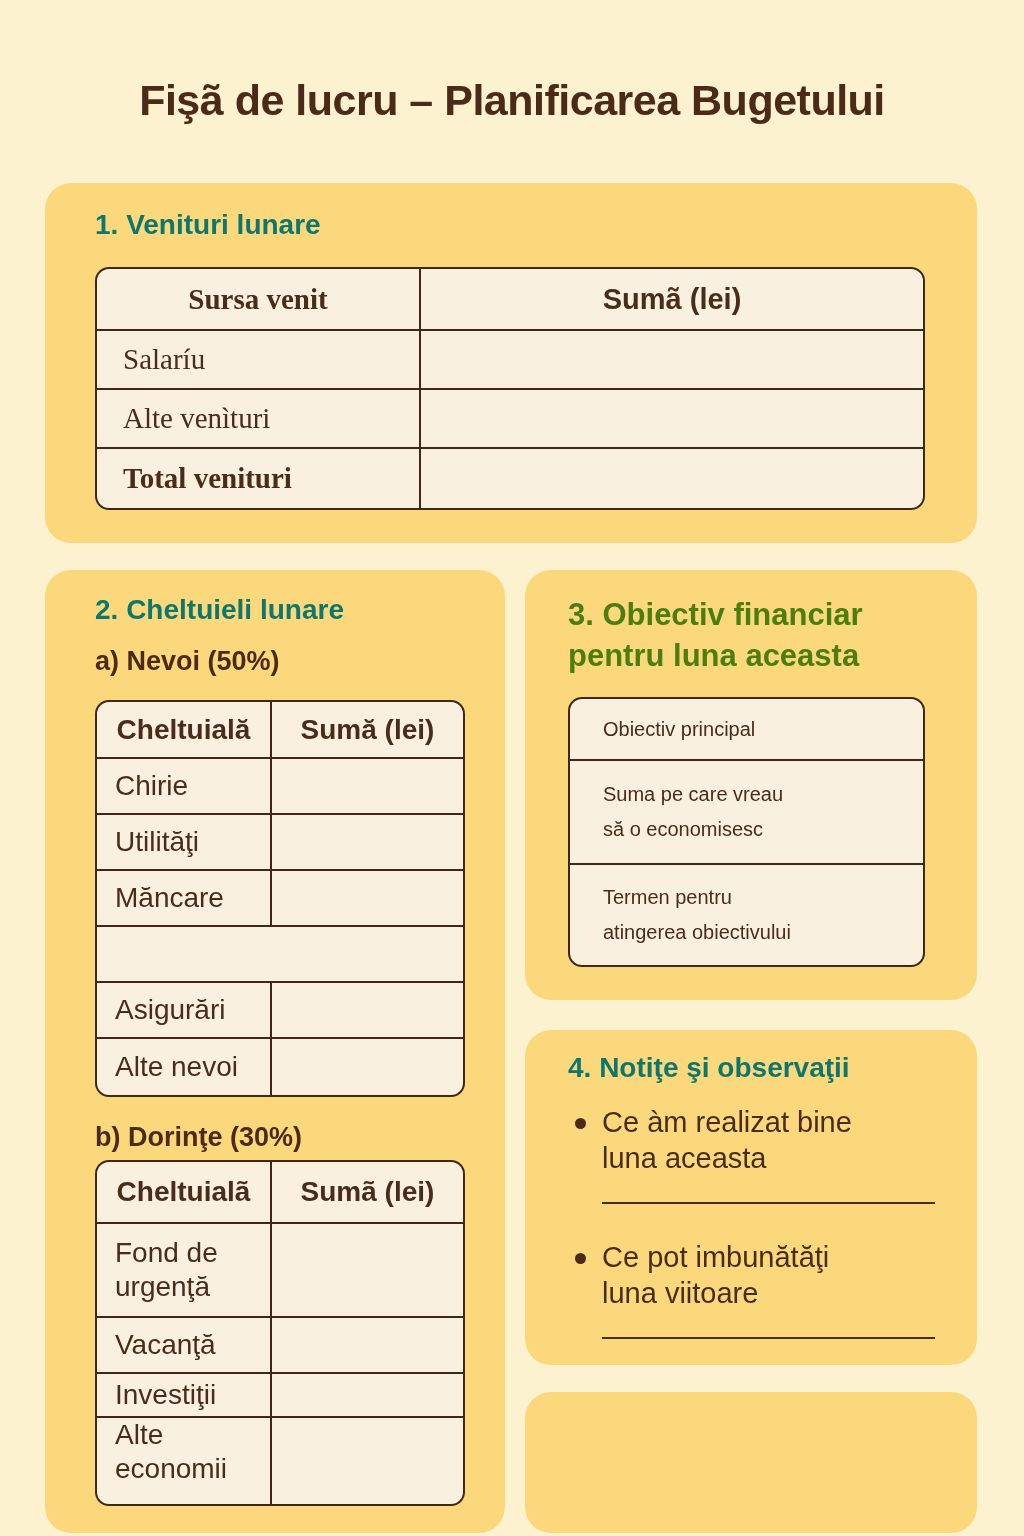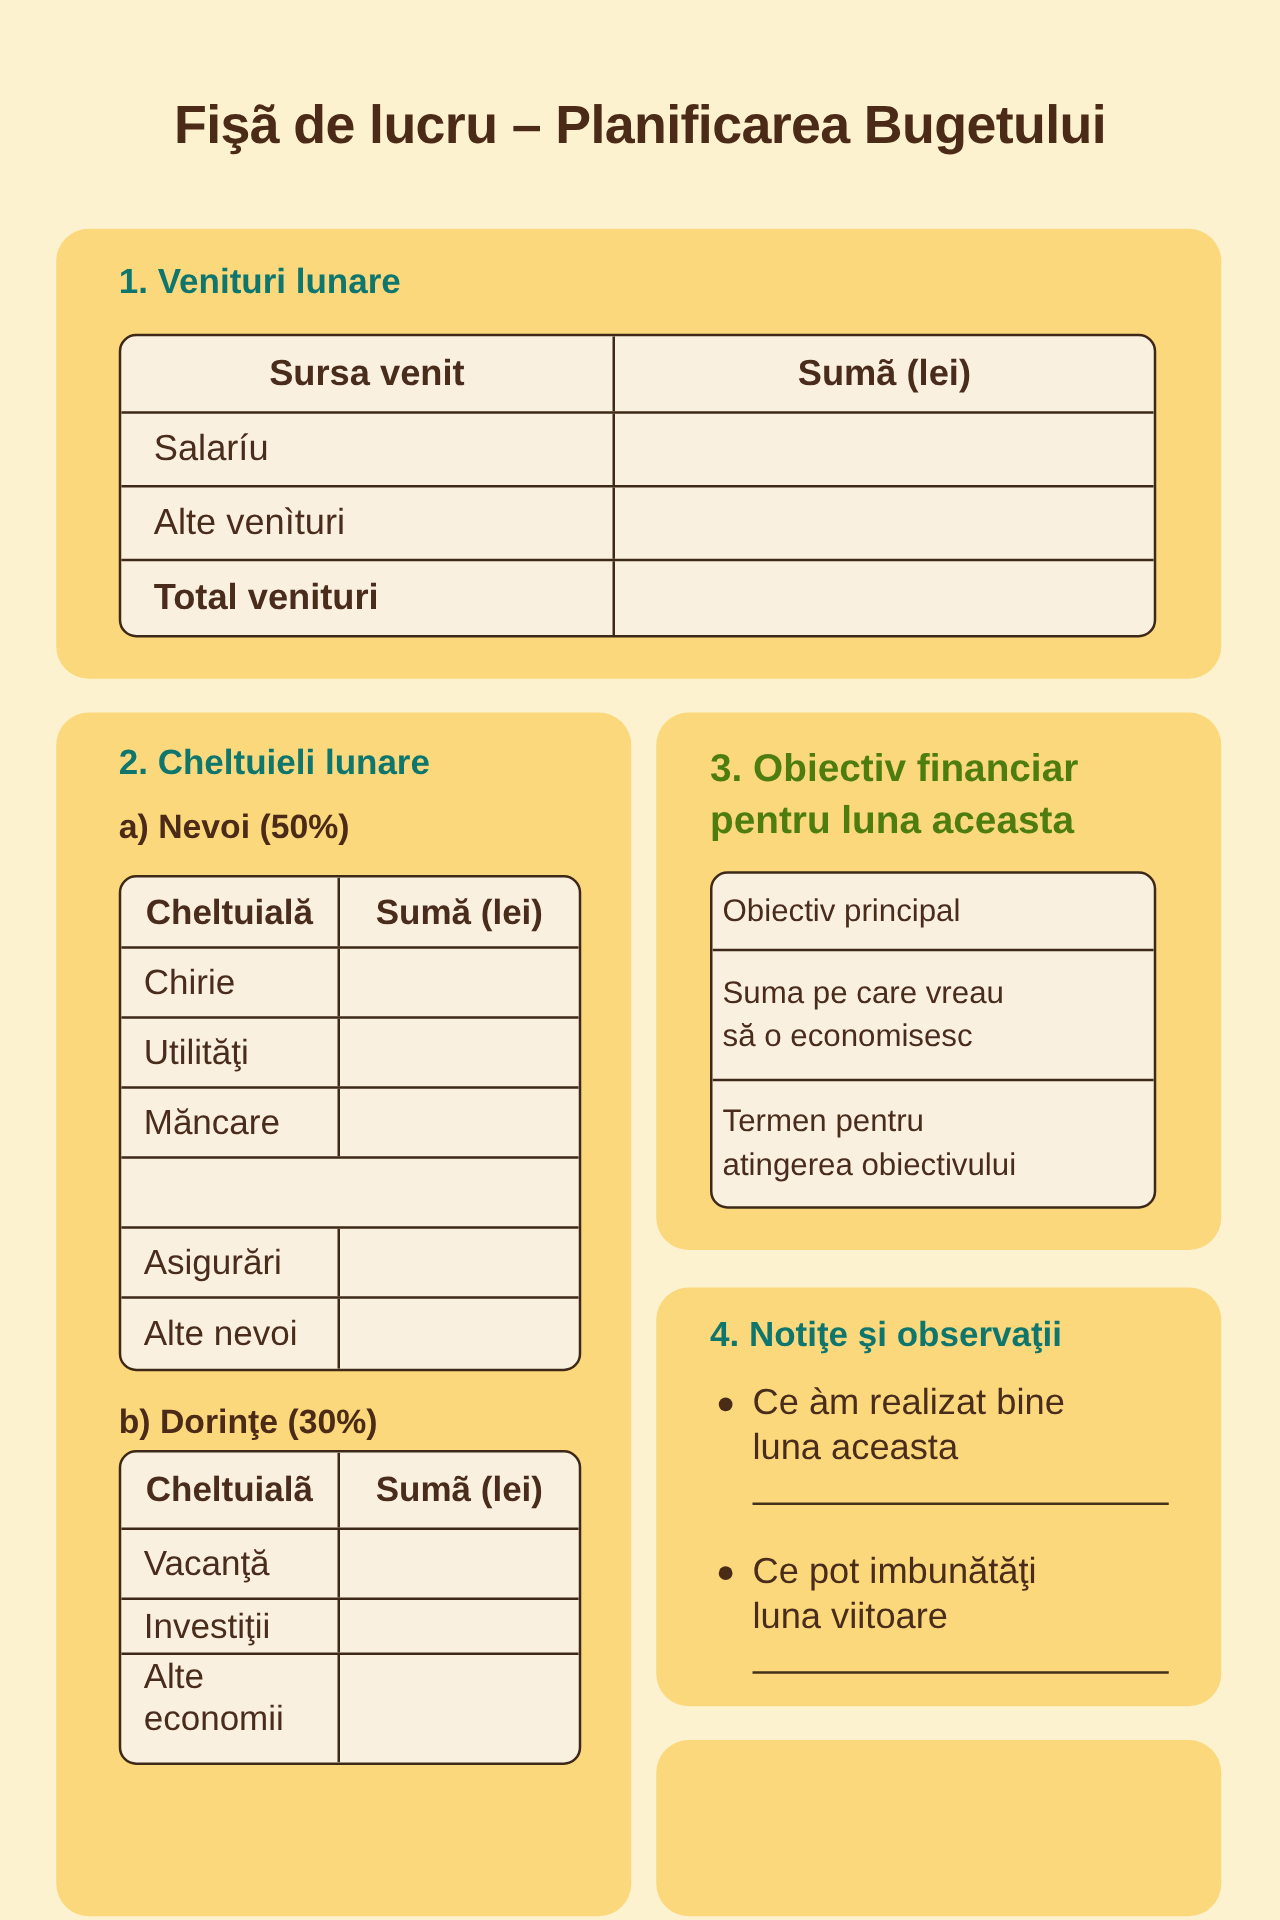--- a/index.html
+++ b/index.html
@@ -37,21 +37,21 @@
   .cell { display:flex; align-items:center; font-size:29px; }
   .cell.head { justify-content:center; font-weight:700; }
   .cell.lbl { padding-left:26px; }
   .cell.lbl2 { padding-left:18px; line-height:34px; }
   .vline { border-right:2px solid #3E2817; }
 
   
   #table1 { left:50px; top:84px; width:830px; }
   #table1 .hrow { height:62px; }
   #table1 .drow { height:59px; }
-  #table1 .c1 { width:395px; }
+  #table1 .c1 { width:324px;font-family:Liberation Serif, serif; }
   #table1 .c2 { flex:1; }
 
   
   .smalltable { left:50px; width:370px; }
   #tableA { top:130px; }
   #tableA .hrow { height:57px; }
   #tableA .drow { height:56px; }
   .smalltable .c1 { width:175px; }
   .smalltable .c2 { flex:1; }
   .smalltable .cell { font-size:28px; }
@@ -61,22 +61,22 @@
   #tableB .r1 { height:94px; }
   #tableB .r2 { height:56px; }
   #tableB .r3 { height:44px; }
   #tableB .r4 { height:86px; }
 
   
   .h2lines { position:absolute; left:43px; top:24px; line-height:41px; }
   .h2lines div { font-size:31px; font-weight:700; color:#4d7c0f; }
   #goalPanel { left:43px; top:127px; width:357px; }
   #goalPanel .grow { border-bottom:2px solid #3E2817; display:flex;
-    flex-direction:column; justify-content:center; padding-left:8px;
-    font-size:25px; line-height:35px; }
+    flex-direction:column; justify-content:center; padding-left:33px;
+    font-size:20px; line-height:35px; }
   #goalPanel .grow:last-child { border-bottom:none; }
   #goalPanel .g1 { height:62px; }
   #goalPanel .g2 { height:104px; }
   #goalPanel .g3 { height:100px; }
 
   
   #notesList { position:absolute; left:50px; top:74px; width:380px; }
   .bullet { display:flex; }
   .bdot { width:11px; height:11px; border-radius:50%; background:#4A2B18;
     margin:14px 16px 0 0; flex:none; }
@@ -145,20 +145,27 @@
     </div>
   </div>
 
   <div class="h3" style="left:50px; top:552px;">b) Dorinţe (30%)</div>
 
   <div class="panel smalltable" id="tableB">
     <div class="trow hrow">
       <div class="cell head c1 vline">Cheltuialã</div>
       <div class="cell head c2">Sumã (lei)</div>
     </div>
+    <div class="trow r1">
+      <div class="cell lbl2 c1 vline" style="flex-direction:column; align-items:flex-start; justify-content:center;">
+        <div>Fond de</div>
+        <div>urgenţă</div>
+      </div>
+      <div class="cell c2"></div>
+    </div>
     <div class="trow r2">
       <div class="cell lbl2 c1 vline">Vacanţă</div>
       <div class="cell c2"></div>
     </div>
     <div class="trow r3">
       <div class="cell lbl2 c1 vline">Investiţii</div>
       <div class="cell c2"></div>
     </div>
     <div class="trow r4">
       <div class="cell lbl2 c1 vline" style="flex-direction:column; align-items:flex-start; justify-content:flex-start;">

